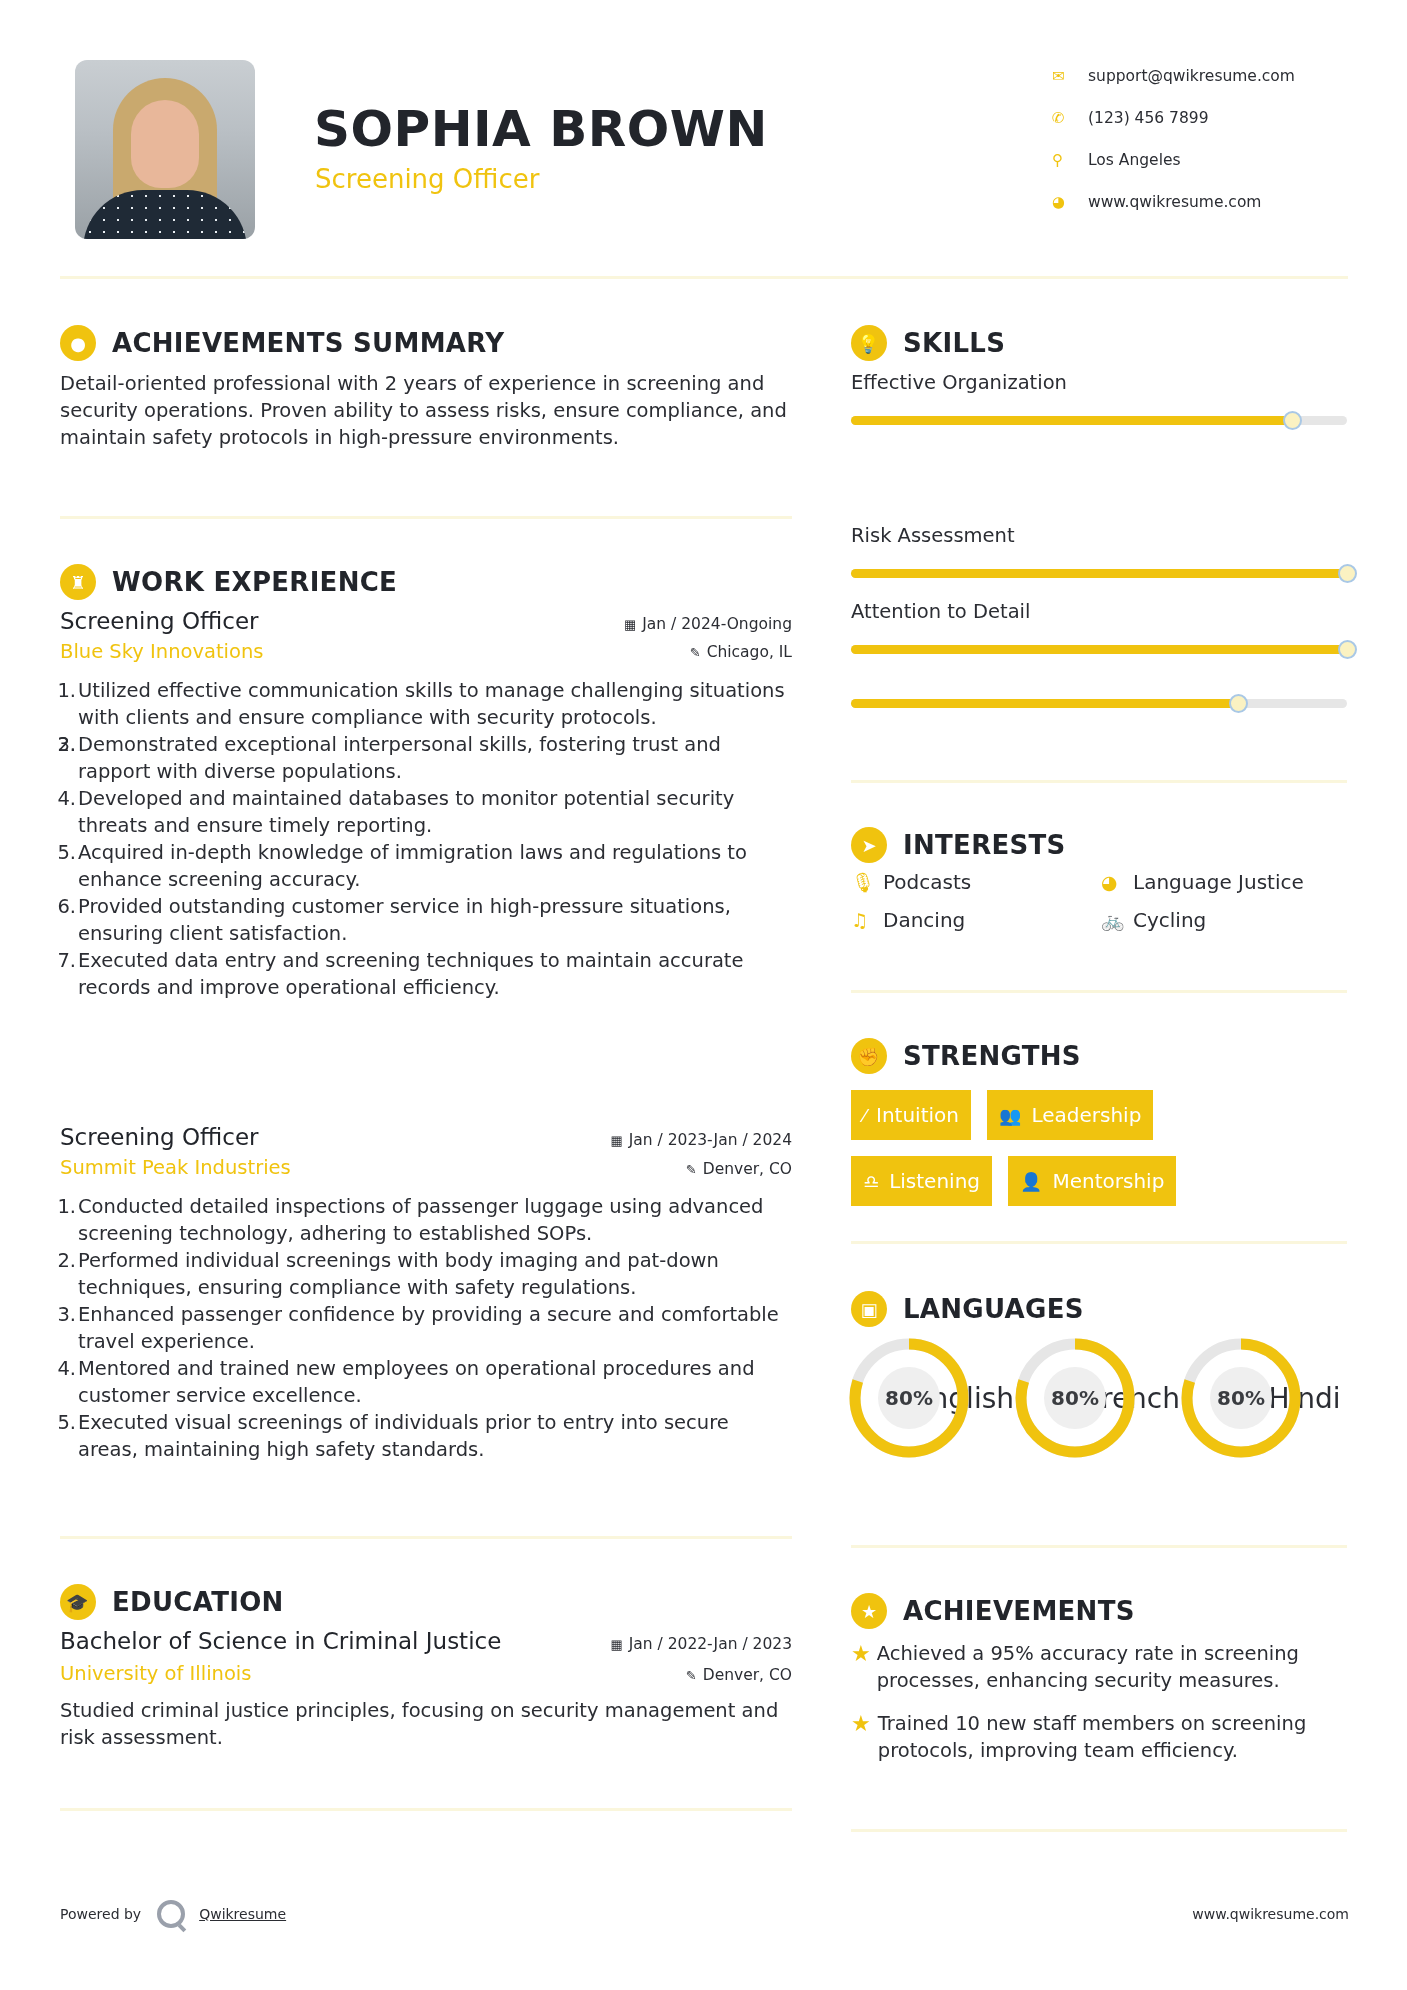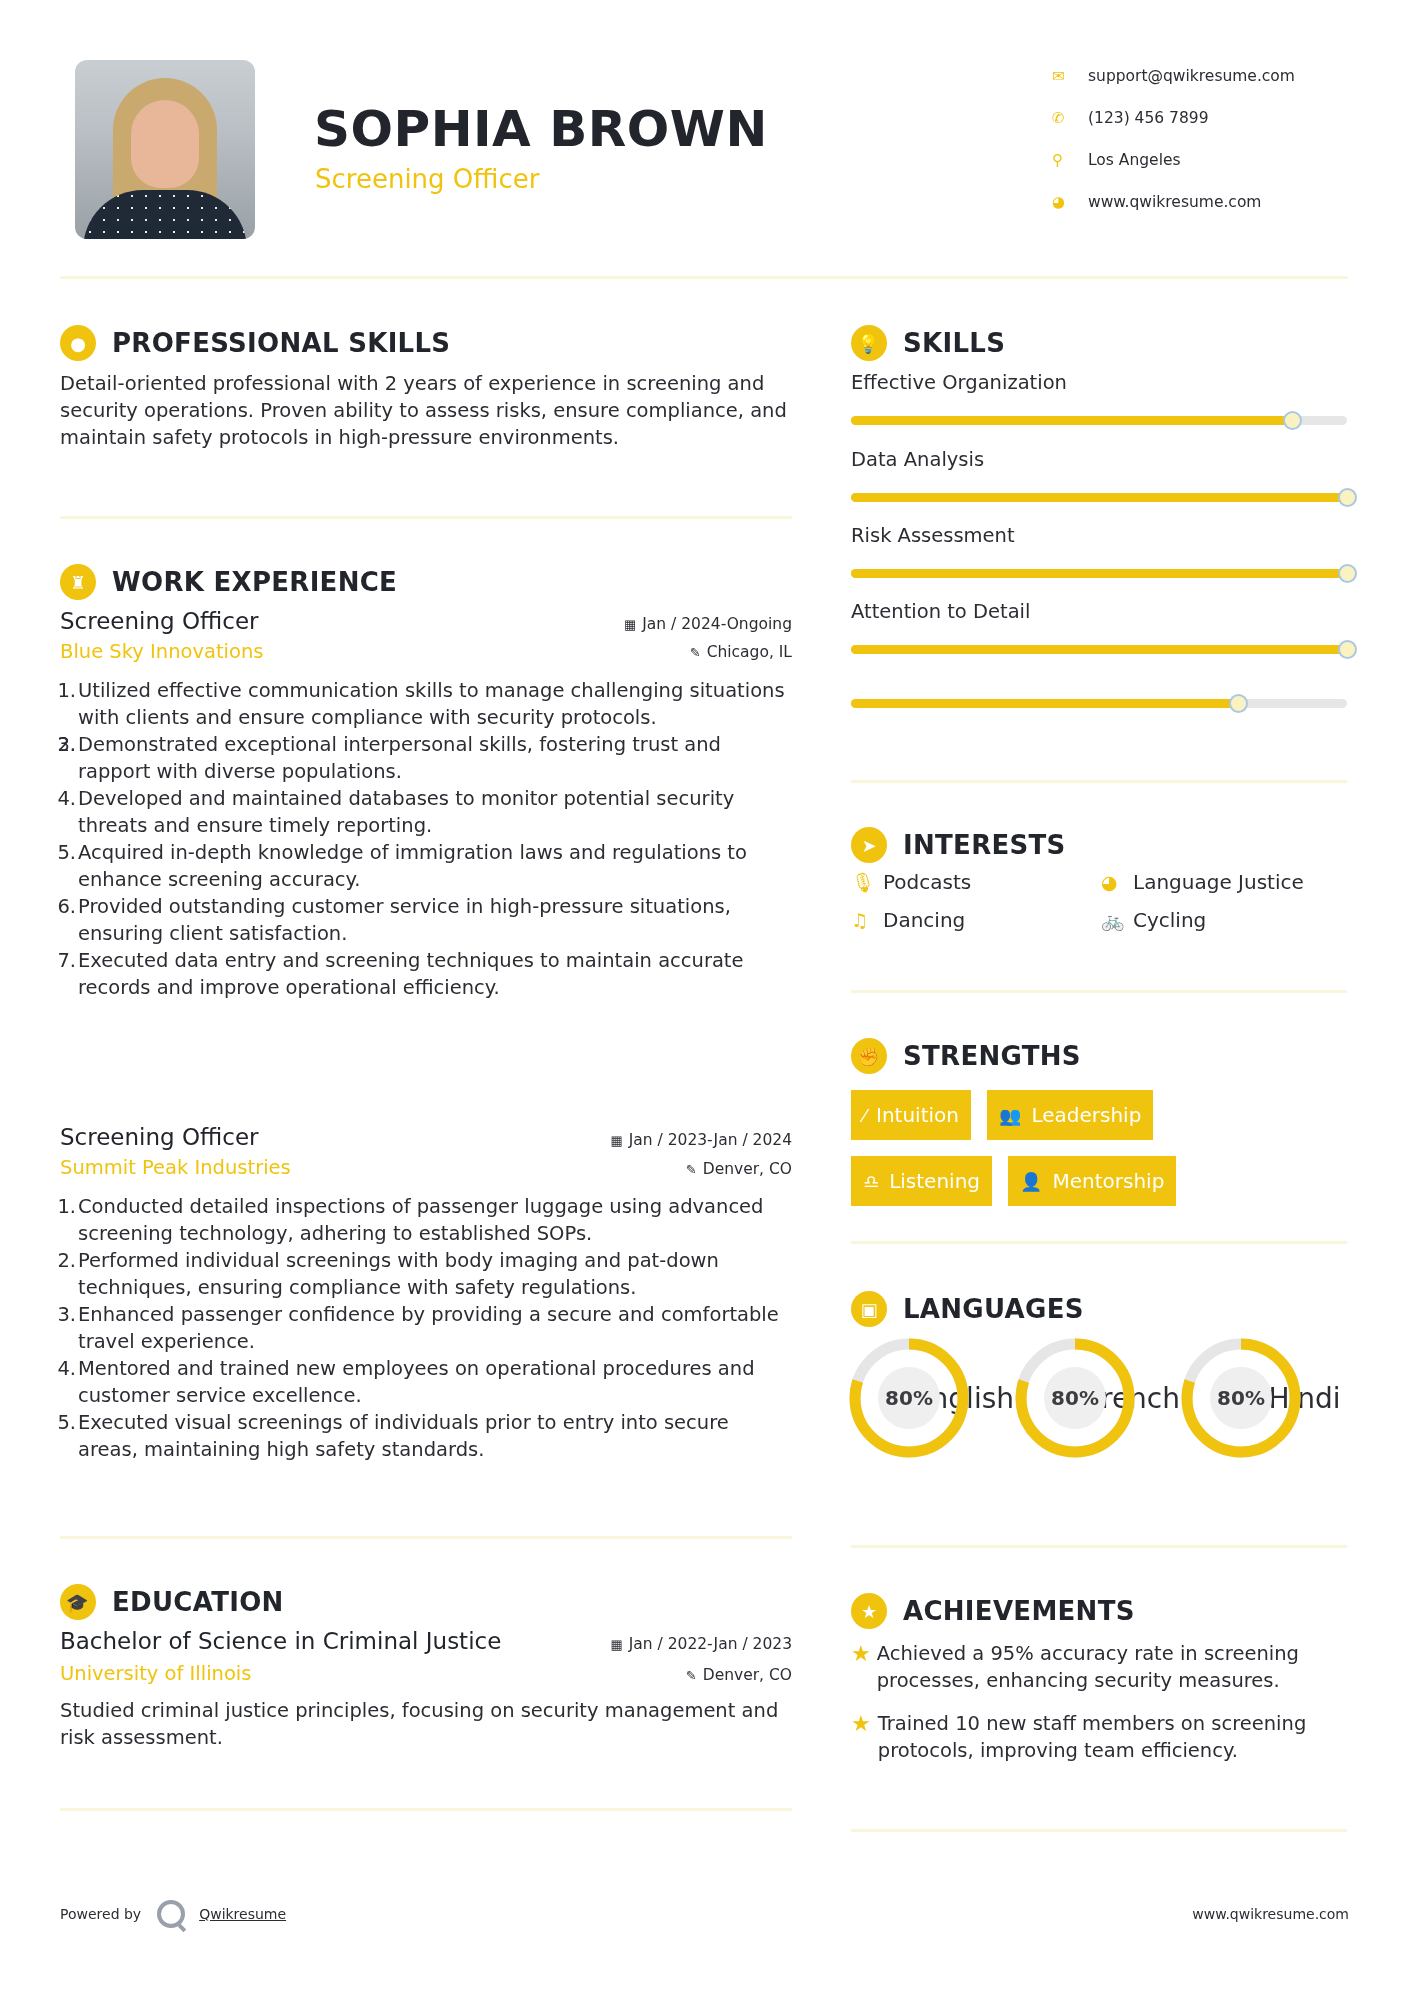--- a/index.html
+++ b/index.html
@@ -109,21 +109,21 @@
     <div class="contact-item">
       <span class="ci-icon">◕</span>
       <span>www.qwikresume.com</span>
     </div>
   </div>
 
   <div class="rule" style="left:60px; top:276px; width:1288px;"></div>
 
   <div class="sec-head" style="left:60px; top:325px;">
     <div class="sec-icon">●</div>
-    <div class="sec-title">PROFESSIONAL SKILLS</div>
+    <div class="sec-title">ACHIEVEMENTS SUMMARY</div>
   </div>
   <div class="body-text" style="position:absolute; left:60px; top:370px; width:730px;">Detail-oriented professional with 2 years of experience in screening and security operations. Proven ability to assess risks, ensure compliance, and maintain safety protocols in high-pressure environments.</div>
   <div class="rule" style="left:60px; top:516px; width:732px;"></div>
 
   <div class="sec-head" style="left:60px; top:564px;">
     <div class="sec-icon">♜</div>
     <div class="sec-title">WORK EXPERIENCE</div>
   </div>
 
   <div class="job" style="top:608px;">
@@ -186,27 +186,20 @@
   <div class="sec-head" style="left:851px; top:325px;">
     <div class="sec-icon">💡</div>
     <div class="sec-title">SKILLS</div>
   </div>
 
   <div class="skill" style="top:371px;">
     <div class="skill-label">Effective Organization</div>
     <div class="skill-track">
       <div class="skill-fill" style="width: 89%;"></div>
       <div class="skill-knob" style="left: 89%;"></div>
-    </div>
-  </div>
-  <div class="skill" style="top:448px;">
-    <div class="skill-label">Data Analysis</div>
-    <div class="skill-track">
-      <div class="skill-fill" style="width: 100%;"></div>
-      <div class="skill-knob" style="left: 100%;"></div>
     </div>
   </div>
   <div class="skill" style="top:524px;">
     <div class="skill-label">Risk Assessment</div>
     <div class="skill-track">
       <div class="skill-fill" style="width: 100%;"></div>
       <div class="skill-knob" style="left: 100%;"></div>
     </div>
   </div>
   <div class="skill" style="top:600px;">

